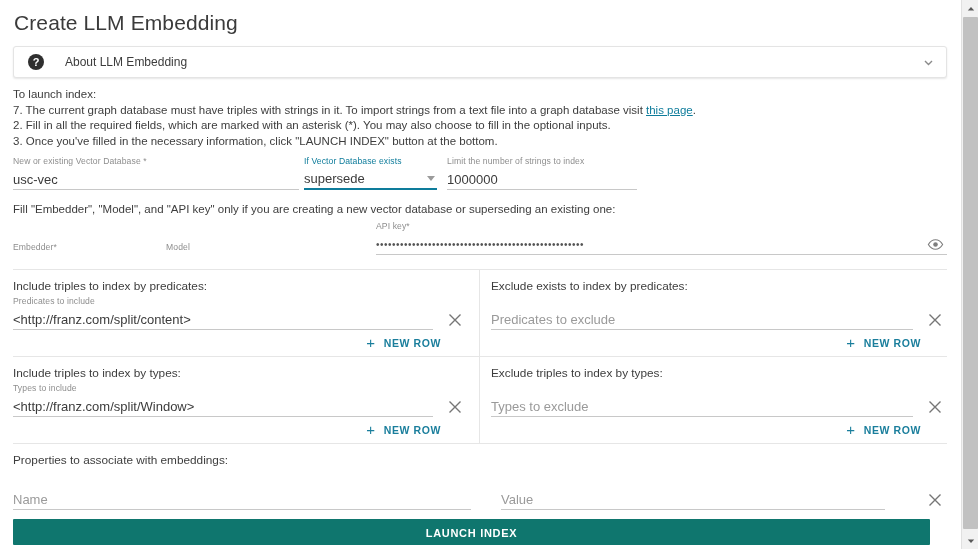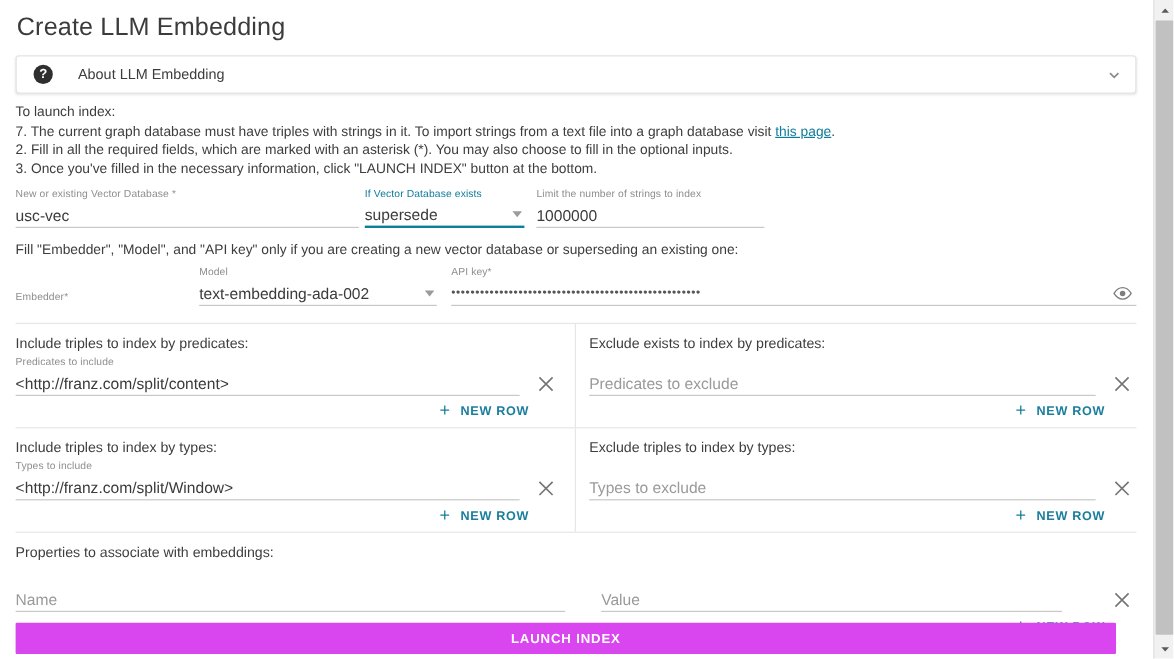--- a/index.html
+++ b/index.html
@@ -244,21 +244,21 @@
   .props-newrow { margin-top: 7px; }
 
   
   .launch-wrap {
     position: absolute;
     left: 13px;
     right: 31px;
     bottom: 4px;
   }
   .launch-btn {
-    background: #d946ef;
+    background: #0f766e;
     color: #ffffff;
     text-align: center;
     height: 26px;
     line-height: 26px;
     font-size: 11px;
     font-weight: bold;
     letter-spacing: 0.7px;
     border: none;
     width: 100%;
     cursor: pointer;
@@ -346,24 +346,20 @@
     <div class="helper-line">Fill "Embedder", "Model", and "API key" only if you are creating a new vector database or superseding an existing one:</div>
 
     <div class="row-fields-2">
 
       <div class="field f-embedder">
         <span class="field-label">Embedder*</span>
       </div>
 
       <div class="field f-model">
         <span class="field-label">Model</span>
-        <div class="field-value">
-          <span class="txt">text-embedding-ada-002</span>
-          <span class="sel-arrow"></span>
-        </div>
       </div>
 
       <div class="field f-apikey">
         <span class="field-label">API key*</span>
         <div class="field-value">
           <span class="txt dots">••••••••••••••••••••••••••••••••••••••••••••••••••••</span>
         </div>
         <span class="eye-icon">
           <svg viewBox="0 0 20 20" width="17" height="17" fill="none" stroke="currentColor" stroke-width="1.3">
             <path d="M1.6 10 C4 6 7 4.4 10 4.4 C13 4.4 16 6 18.4 10 C16 14 13 15.6 10 15.6 C7 15.6 4 14 1.6 10 Z"></path>

